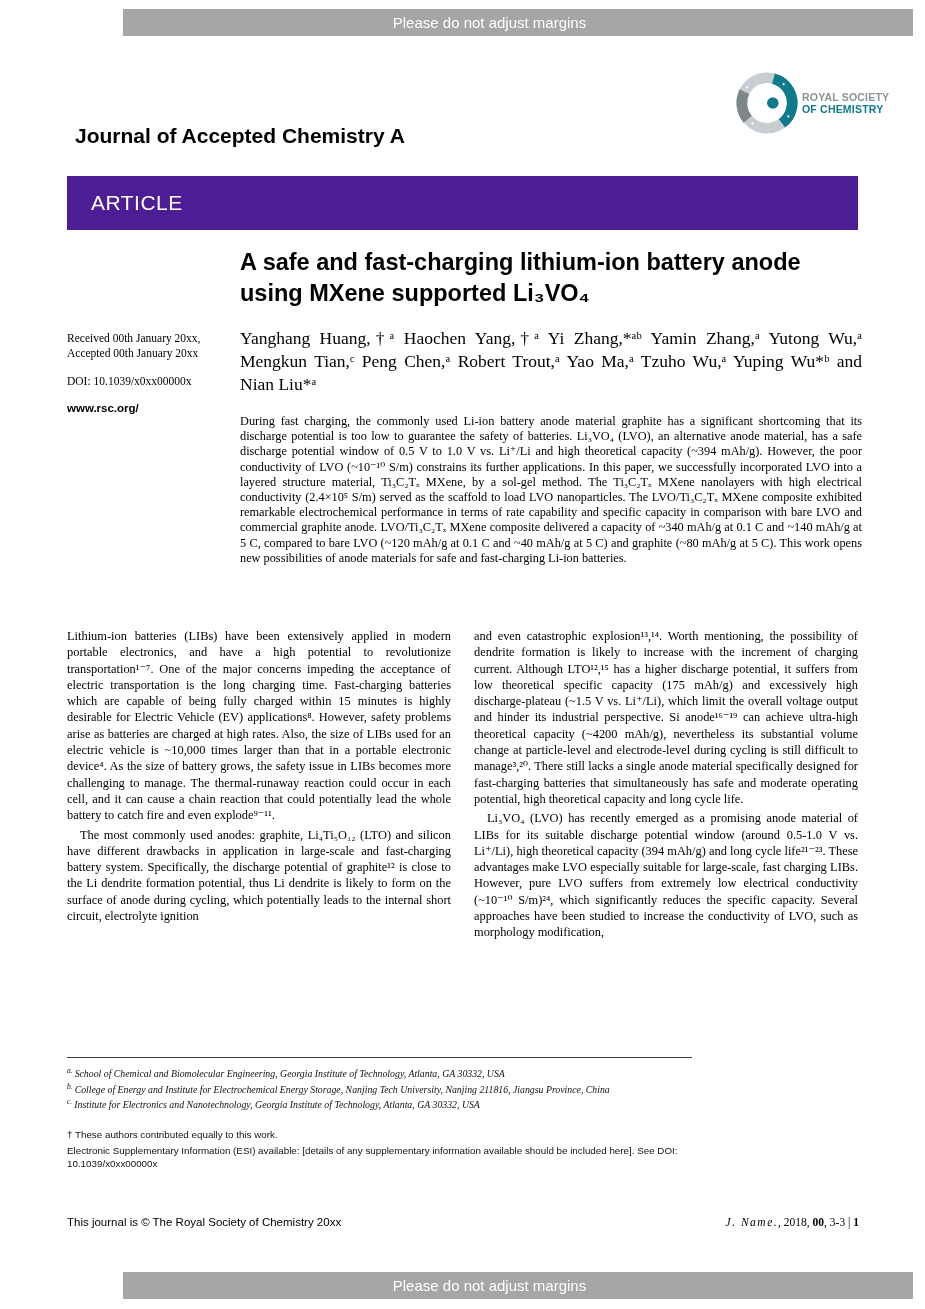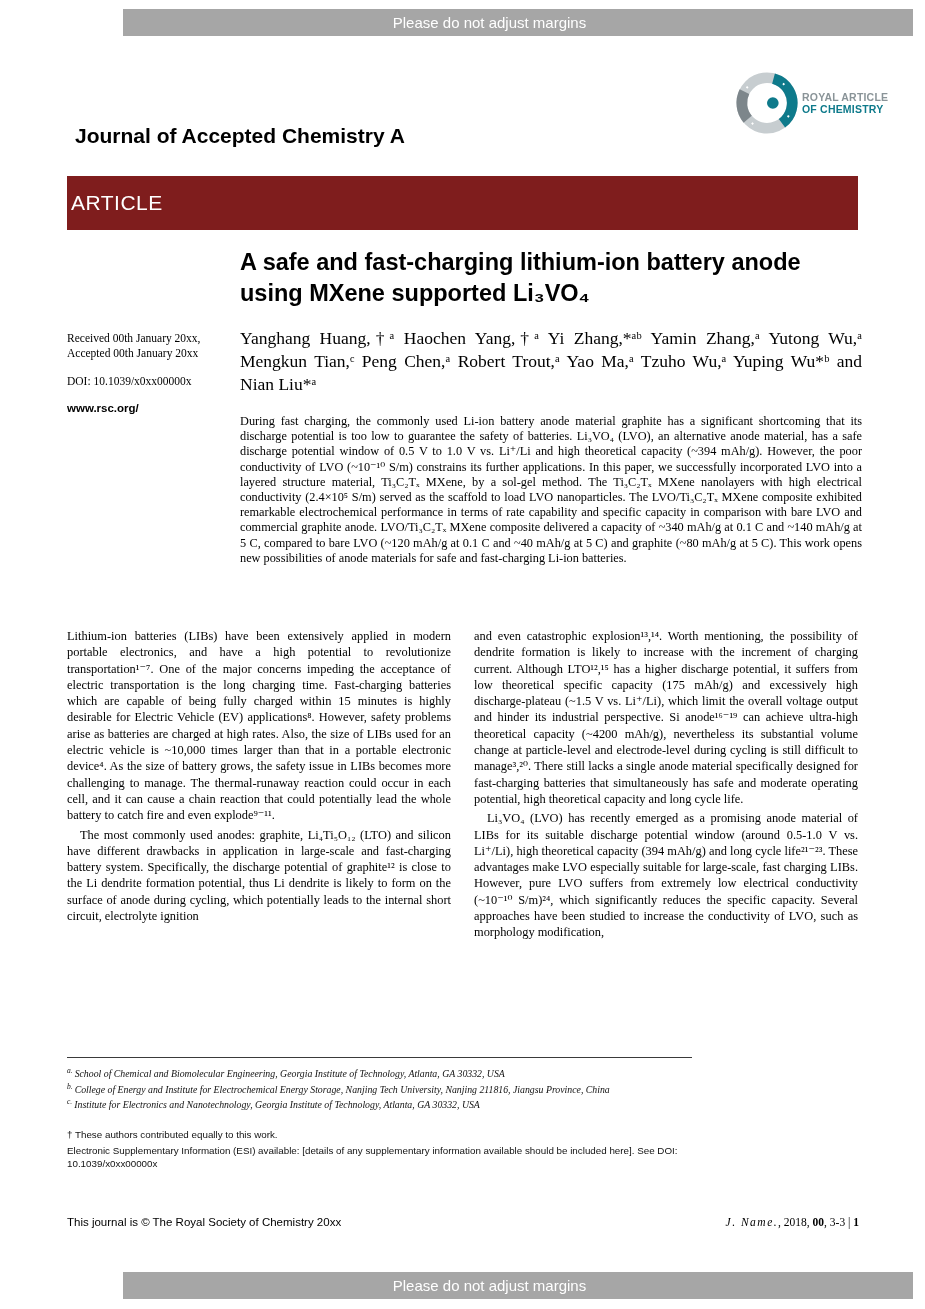--- a/index.html
+++ b/index.html
@@ -21,22 +21,22 @@
   .rsc-logo { position:absolute; left:735px; top:71px; display:flex; align-items:center; }
   .rsc-logo svg { display:block; }
   .rsc-logo-text { margin-left:3px; font-weight:bold; font-size:10.5px; line-height:12.5px; letter-spacing:0.2px; }
   .rsc-line1 { color:#8a9498; display:block; }
   .rsc-line2 { color:#0e7a8b; display:block; }
 
   .journal-name { position:absolute; left:75px; top:124px; font-size:21px; font-weight:bold; }
 
   .article-bar {
     position:absolute; left:67px; top:176px; width:791px; height:54px;
-    background:#7f1d1d; color:#ffffff; display:flex; align-items:center;
-    padding-left:4px; font-size:21px; letter-spacing:0.5px;
+    background:#4c1d95; color:#ffffff; display:flex; align-items:center;
+    padding-left:24px; font-size:21px; letter-spacing:0.5px;
   }
 
   .paper-title {
     position:absolute; left:240px; top:247px; width:622px;
     font-size:23.5px; line-height:31px; font-weight:bold;
   }
 
   .meta-block {
     position:absolute; left:67px; top:331px; width:170px;
     font-family:"Liberation Serif","DejaVu Serif",serif;
@@ -104,21 +104,21 @@
   <svg width="64" height="64" viewBox="0 0 66 66">
     <g fill="none">
       <circle cx="33" cy="33" r="26" stroke="#c7cdd0" stroke-width="11"></circle>
       <circle cx="33" cy="33" r="26" stroke="#0e7a8b" stroke-width="11" stroke-dasharray="58 106" transform="rotate(-75 33 33)"></circle>
       <circle cx="33" cy="33" r="26" stroke="#7d868b" stroke-width="11" stroke-dasharray="30 134" transform="rotate(140 33 33)"></circle>
       <circle cx="33" cy="33" r="26" stroke="#ffffff" stroke-width="2" stroke-dasharray="2 40" transform="rotate(30 33 33)"></circle>
     </g>
     <circle cx="39" cy="33" r="6" fill="#0e7a8b"></circle>
   </svg>
   <span class="rsc-logo-text">
-    <span class="rsc-line1">ROYAL ARTICLE</span>
+    <span class="rsc-line1">ROYAL SOCIETY</span>
     <span class="rsc-line2">OF CHEMISTRY</span>
   </span>
 </div>
 
 <h1 class="journal-name">Journal of Accepted Chemistry A</h1>
 
 <div class="article-bar">
   <span>ARTICLE</span>
 </div>
 

